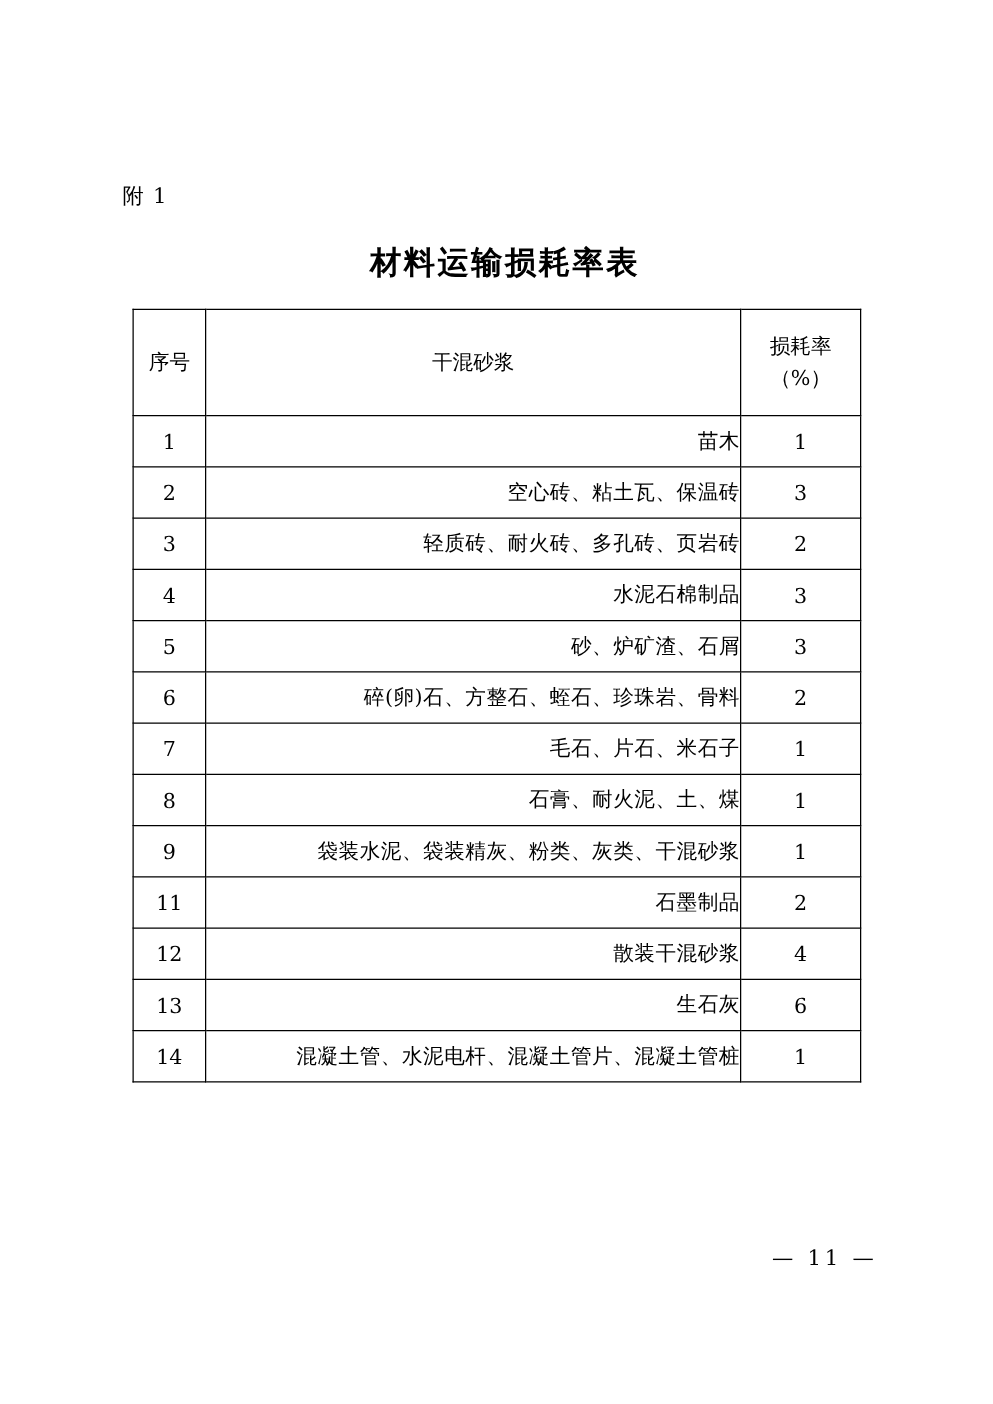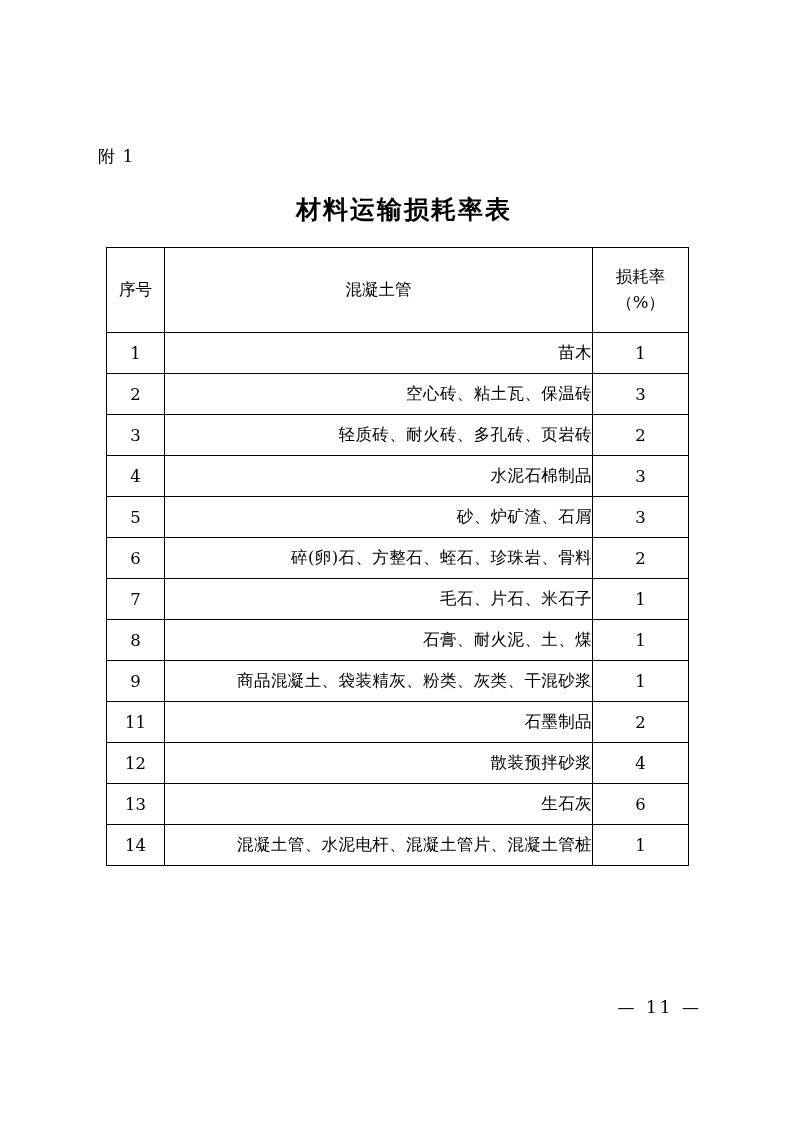--- a/index.html
+++ b/index.html
@@ -116,21 +116,21 @@
   <div class="table-wrap">
     <table class="ratio-table">
       <colgroup>
         <col class="col-no">
         <col class="col-name">
         <col class="col-ratio">
       </colgroup>
       <thead>
         <tr>
           <th>序号</th>
-          <th>混凝土管</th>
+          <th>干混砂浆</th>
           <th>
             <div>损耗率</div>
             <div>（%）</div>
           </th>
         </tr>
       </thead>
       <tbody id="table-body">
           <tr>
             <td class="c-no">1</td>
             <td class="c-name">苗木</td>
@@ -166,31 +166,31 @@
             <td class="c-name">毛石、片石、米石子</td>
             <td class="c-ratio">1</td>
           </tr>
           <tr>
             <td class="c-no">8</td>
             <td class="c-name">石膏、耐火泥、土、煤</td>
             <td class="c-ratio">1</td>
           </tr>
           <tr>
             <td class="c-no">9</td>
-            <td class="c-name">商品混凝土、袋装精灰、粉类、灰类、干混砂浆</td>
+            <td class="c-name">袋装水泥、袋装精灰、粉类、灰类、干混砂浆</td>
             <td class="c-ratio">1</td>
           </tr>
           <tr>
             <td class="c-no">11</td>
             <td class="c-name">石墨制品</td>
             <td class="c-ratio">2</td>
           </tr>
           <tr>
             <td class="c-no">12</td>
-            <td class="c-name">散装预拌砂浆</td>
+            <td class="c-name">散装干混砂浆</td>
             <td class="c-ratio">4</td>
           </tr>
           <tr>
             <td class="c-no">13</td>
             <td class="c-name">生石灰</td>
             <td class="c-ratio">6</td>
           </tr>
           <tr>
             <td class="c-no">14</td>
             <td class="c-name">混凝土管、水泥电杆、混凝土管片、混凝土管桩</td>

